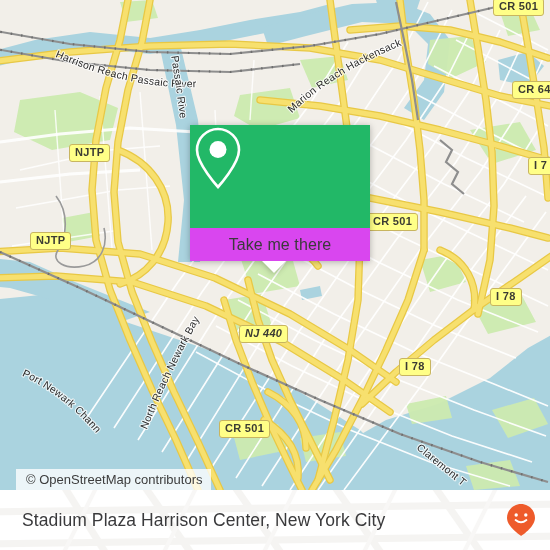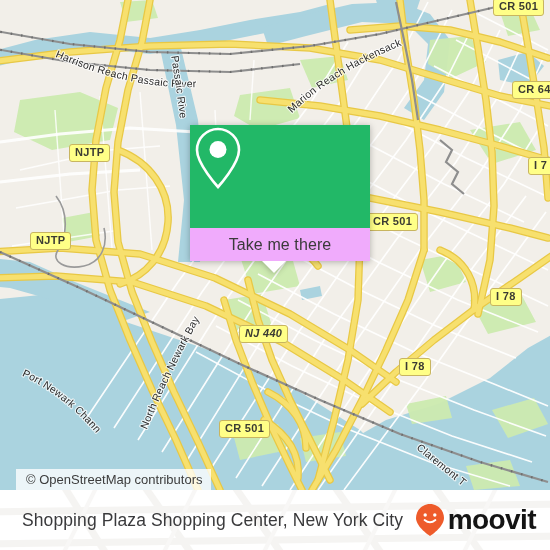--- a/index.html
+++ b/index.html
@@ -74,21 +74,21 @@
   
   .popup{
     position:absolute;left:190px;top:125px;width:180px;
     filter:drop-shadow(0 1px 3px rgba(0,0,0,.28));
   }
   .popup-body{
     height:103px;background:#22b867;
     display:flex;align-items:center;justify-content:center;
   }
   .popup-btn{
-    height:33px;background:#f0abfc;
+    height:33px;background:#d946ef;
     display:flex;align-items:center;justify-content:center;
     color:#3a3a3a;font-size:16px;letter-spacing:.1px;
   }
   .popup-tail{
     position:absolute;left:72px;top:136px;
     width:0;height:0;
     border-left:12px solid transparent;
     border-right:12px solid transparent;
     border-top:12px solid #ffffff;
   }
@@ -367,26 +367,25 @@
       </g>
       <g stroke="#f3f1ee" stroke-width="4" fill="none">
         <path d="M 100,-10 L 60,70"></path>
         <path d="M 200,-10 L 160,70"></path>
         <path d="M 300,-10 L 260,70"></path>
         <path d="M 400,-10 L 360,70"></path>
         <path d="M 500,-10 L 460,70"></path>
       </g>
     </svg>
 
-    <div class="footer-title">Shopping Plaza Shopping Center, New York City</div>
+    <div class="footer-title">Stadium Plaza Harrison Center, New York City</div>
 
     <div class="footer-logo">
       <svg width="30" height="34" viewBox="0 0 30 34">
         <path d="M15 1 C7.3 1 1 7.3 1 15 C1 24 15 33 15 33 C15 33 29 24 29 15 C29 7.3 22.7 1 15 1 Z" fill="#ee5b2b"></path>
         <circle cx="10.2" cy="12" r="1.7" fill="#ffffff"></circle>
         <circle cx="19.8" cy="12" r="1.7" fill="#ffffff"></circle>
         <path d="M 9.6 17 Q 15 21.6 20.4 17" fill="none" stroke="#ffffff" stroke-width="1.9" stroke-linecap="round"></path>
       </svg>
-      <span class="footer-logo-text">moovit</span>
     </div>
   </div>
 
 </div>
 
 </body></html>

